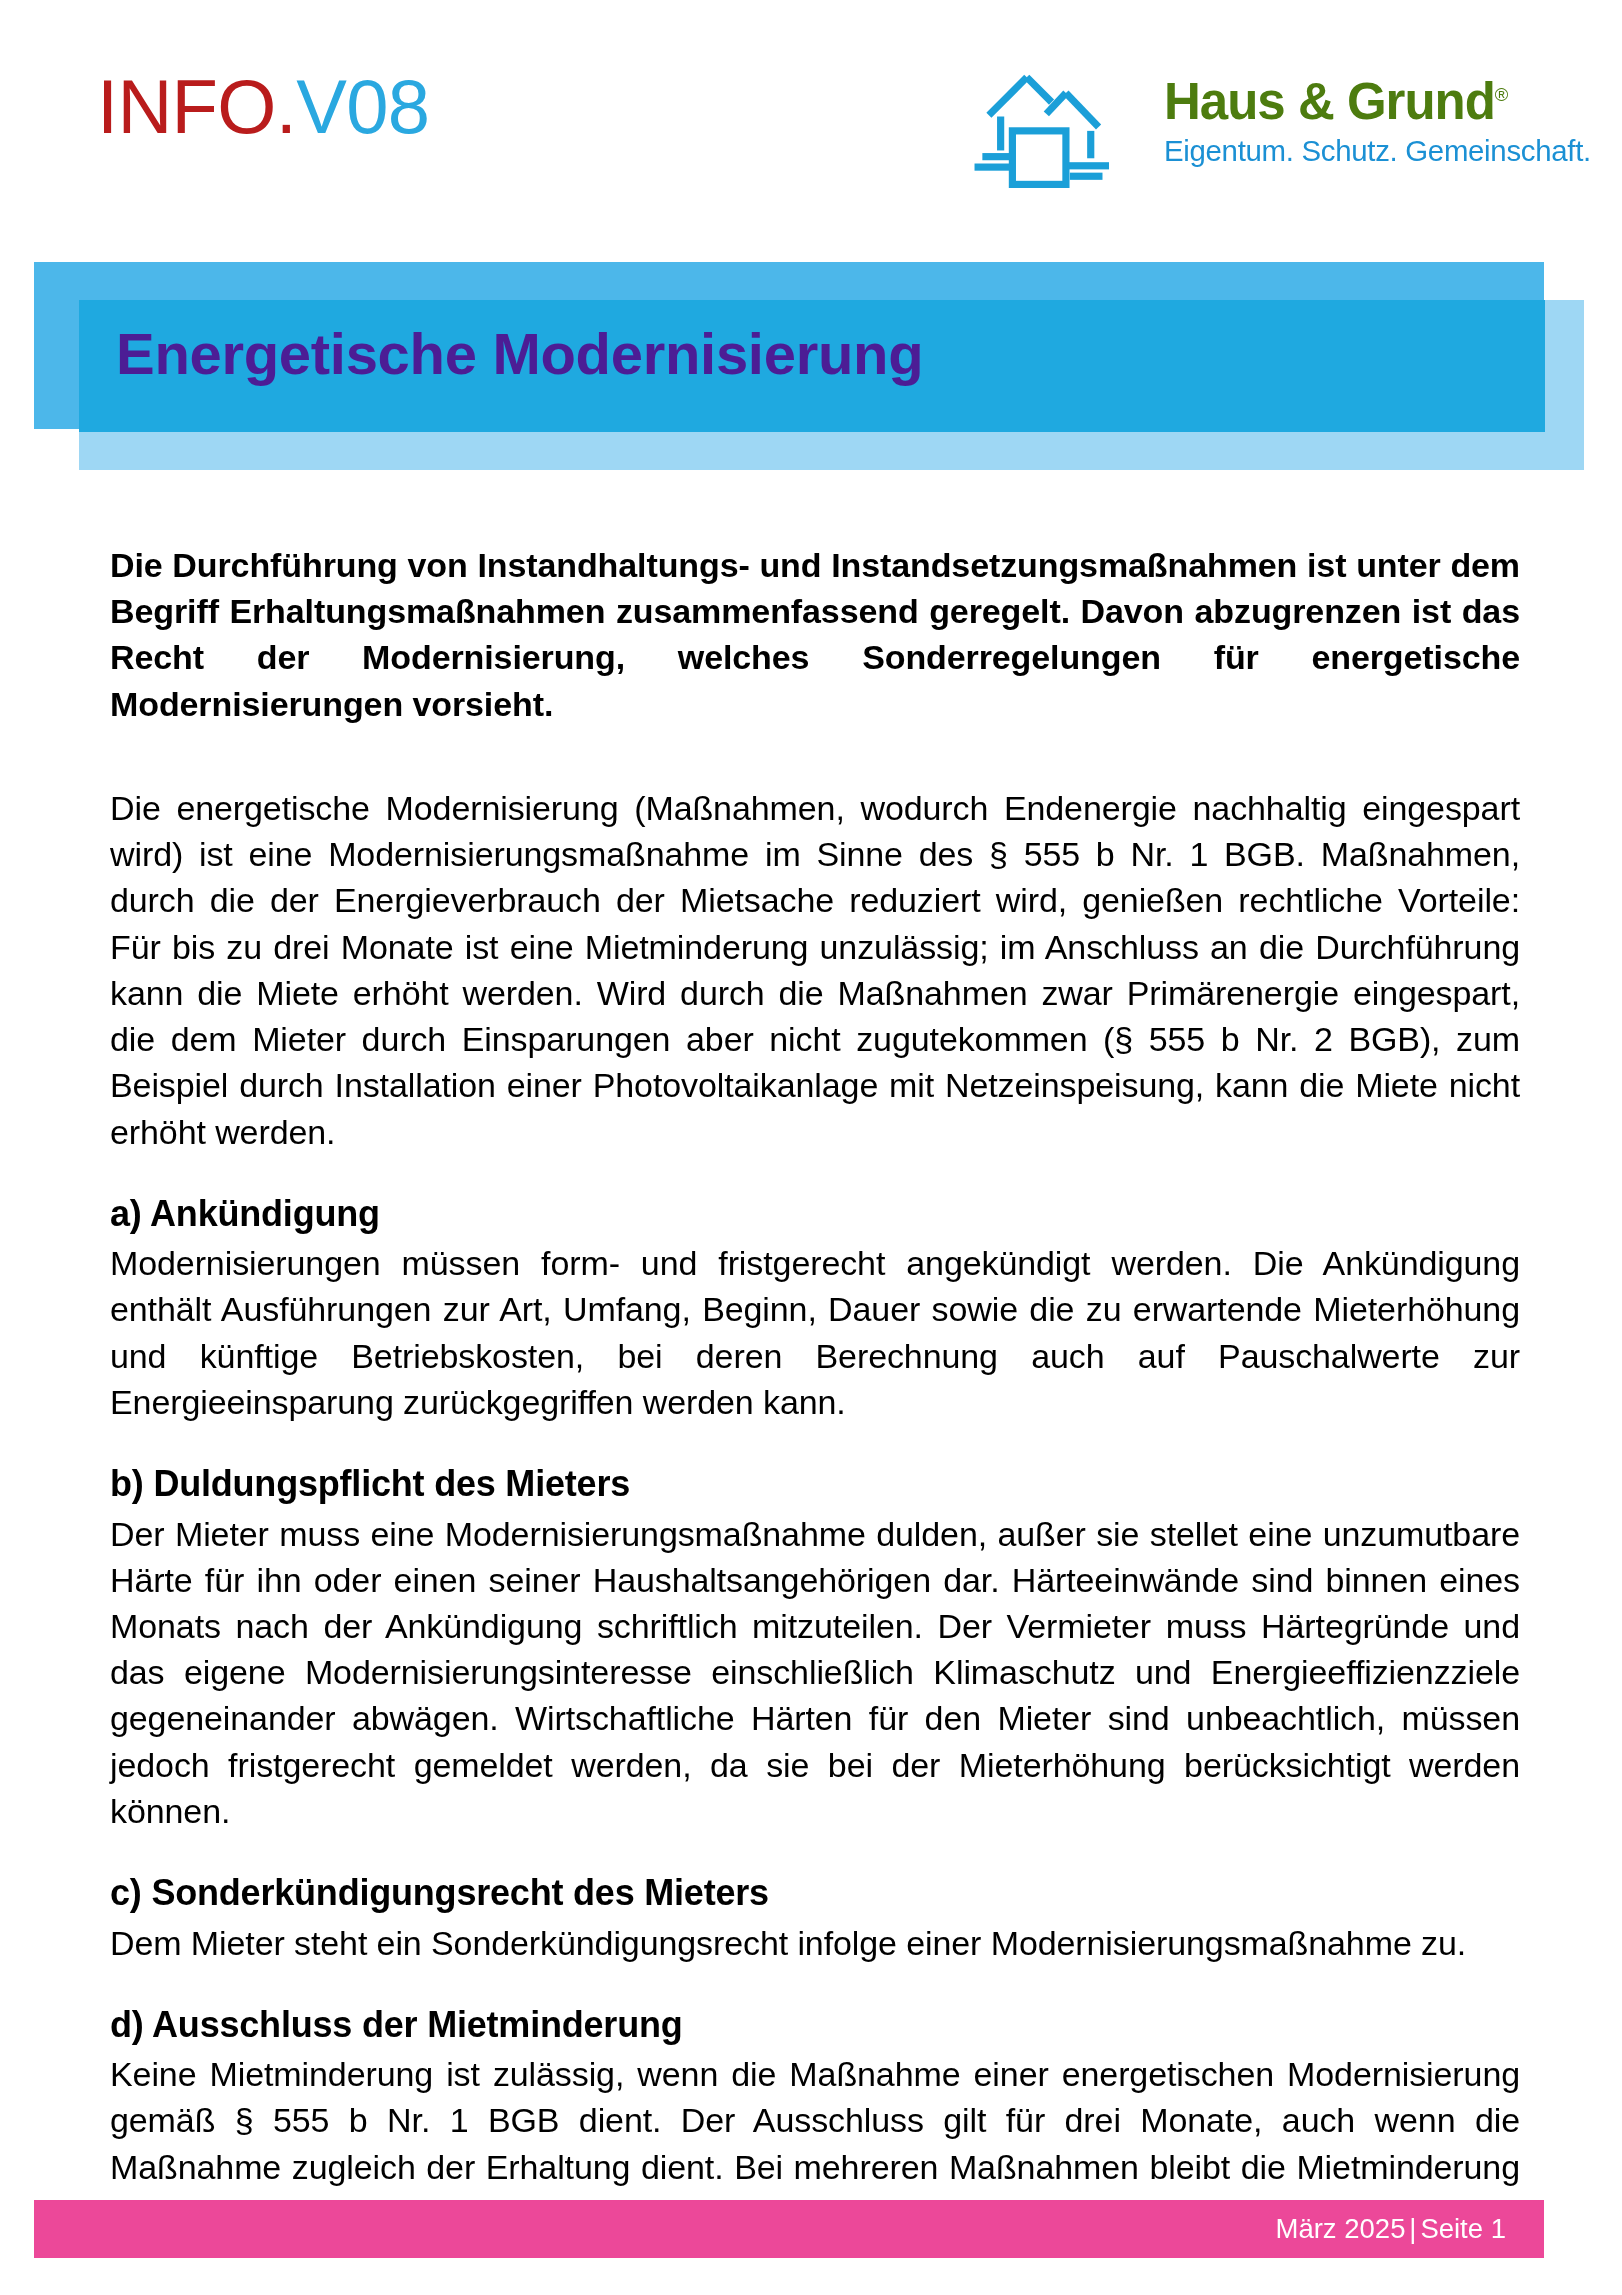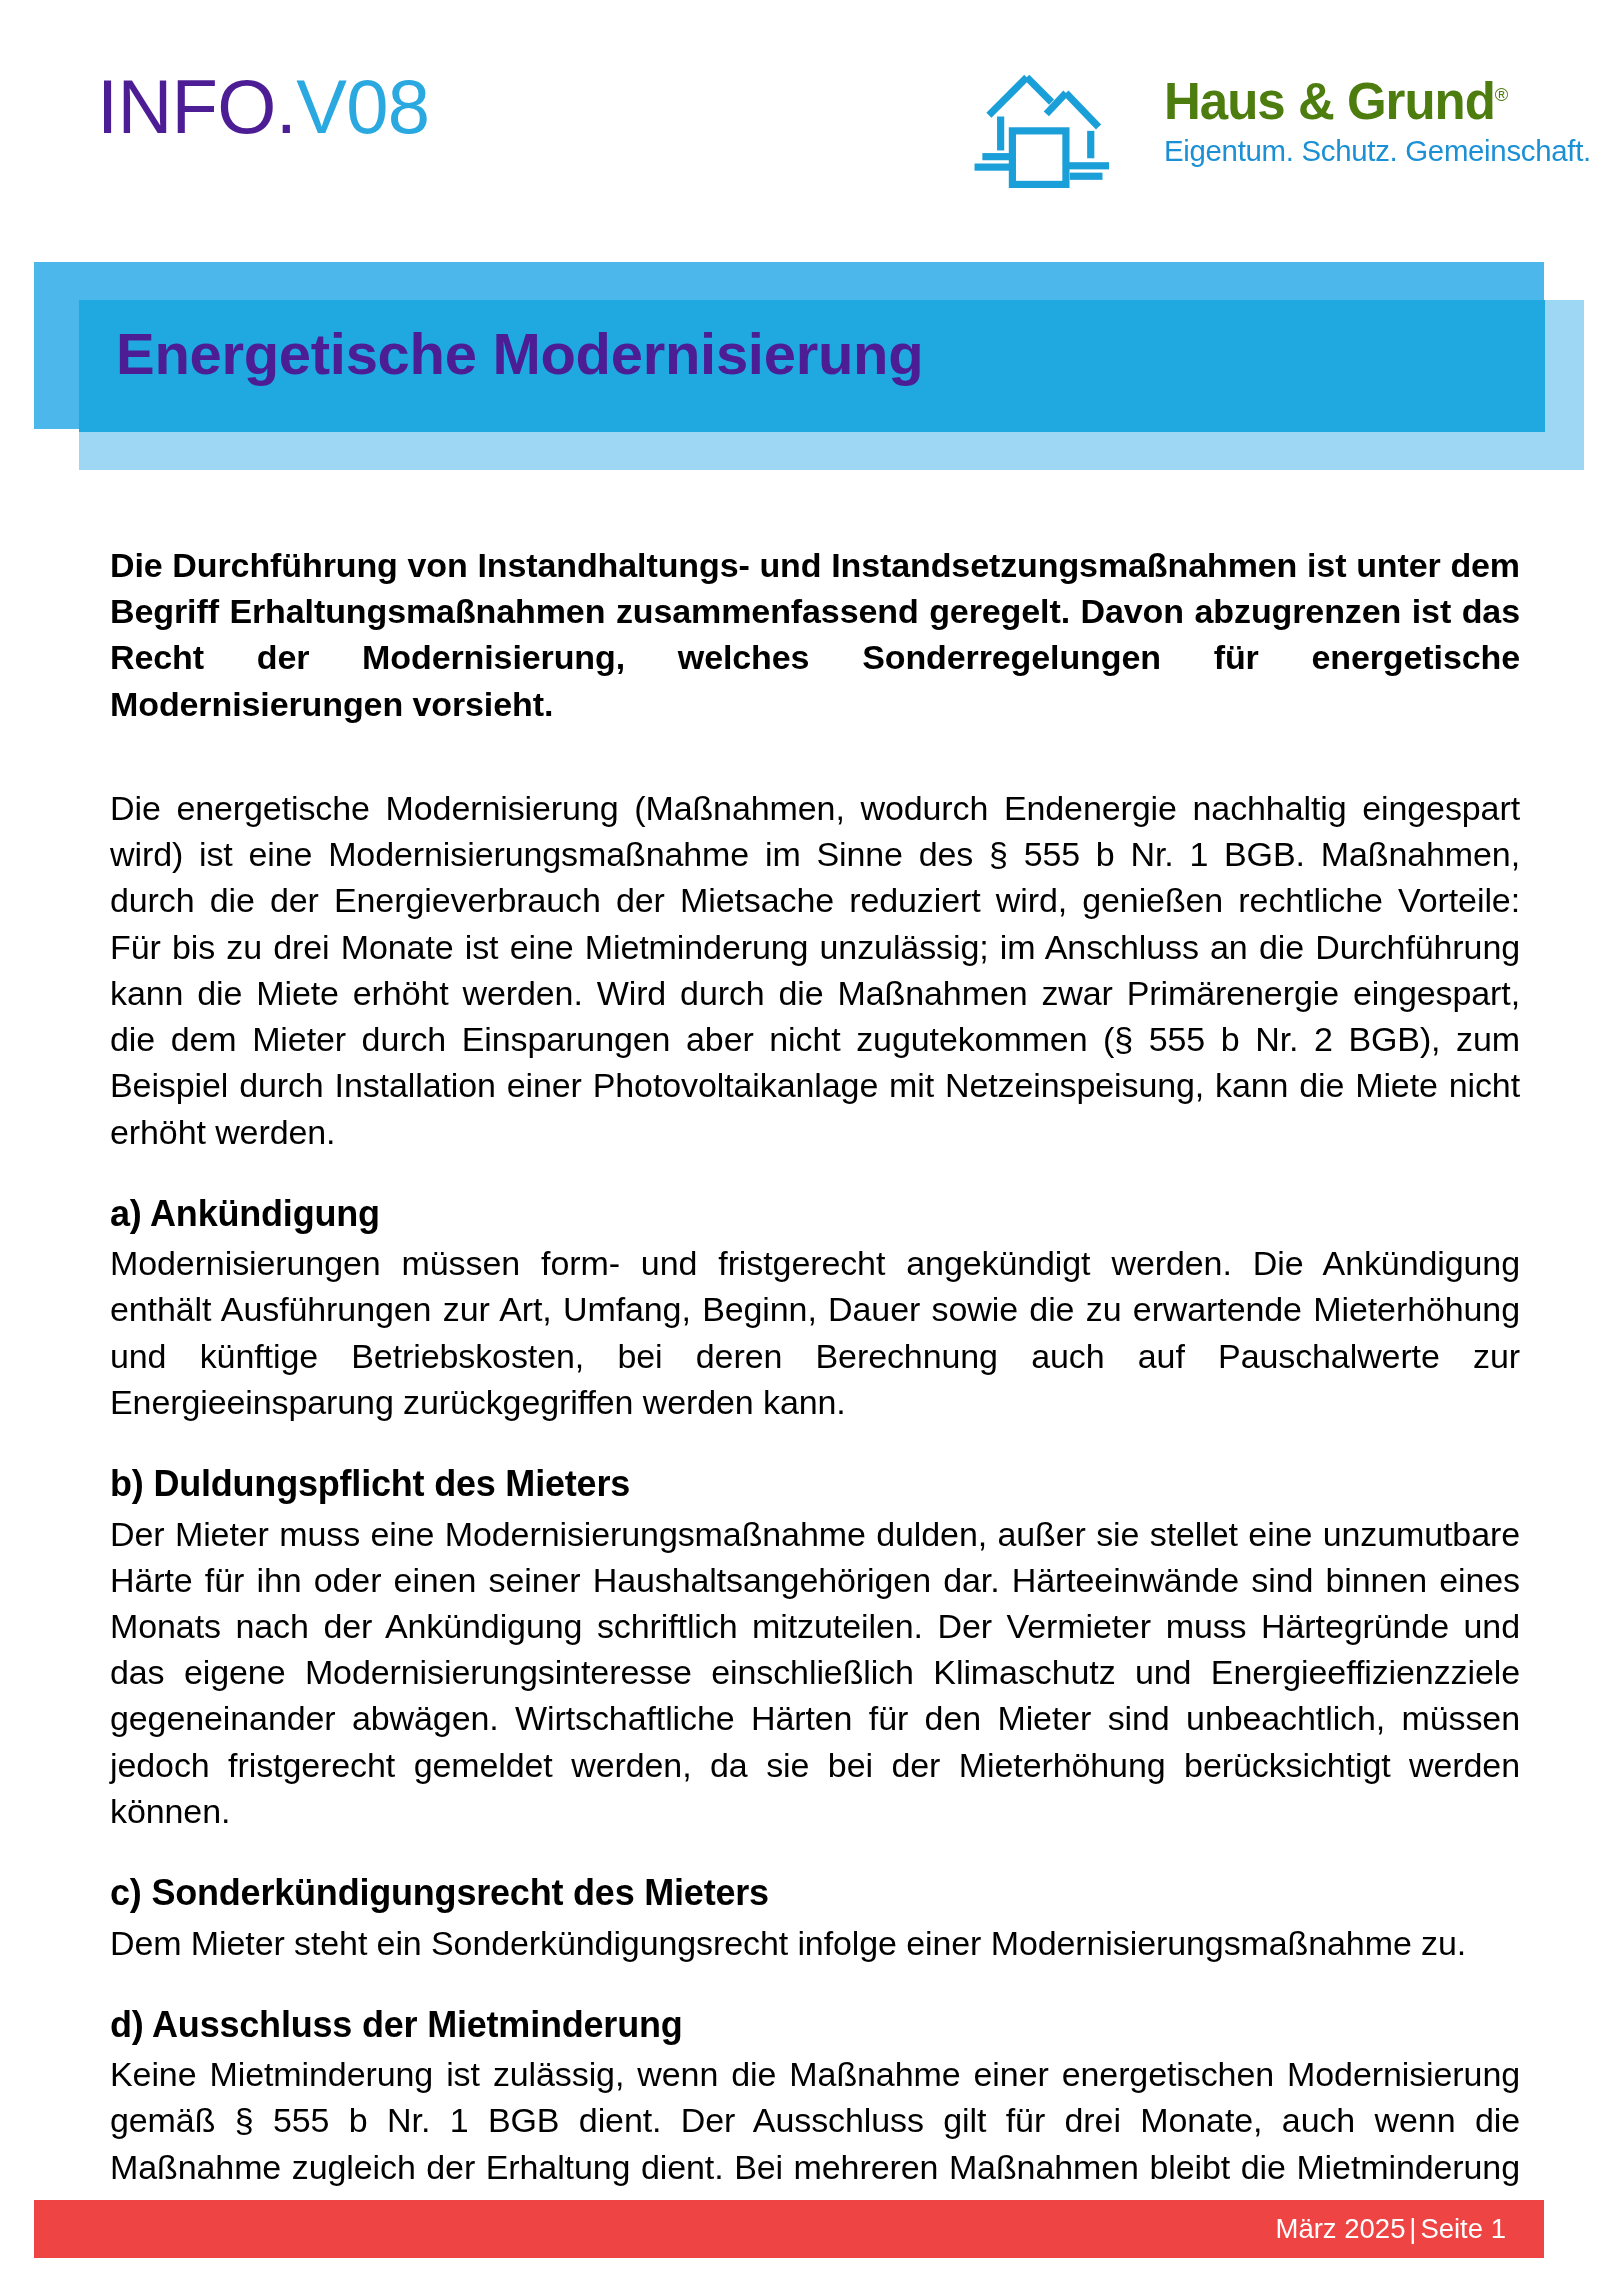--- a/index.html
+++ b/index.html
@@ -28,21 +28,21 @@
   .doc-title {
     position: absolute;
     left: 97px;
     top: 69px;
     font-size: 76px;
     font-weight: 400;
     letter-spacing: -0.7px;
     line-height: 1;
     white-space: nowrap;
   }
-  .doc-title .part-main { color: #4c1d95; }
+  .doc-title .part-main { color: #b91c1c; }
   .doc-title .part-accent { color: #2aa8e0; }
 
   
   .logo-block {
     position: absolute;
     left: 968px;
     top: 72px;
     width: 576px;
     height: 124px;
   }
@@ -177,21 +177,21 @@
   .sub-block { margin-top: 37px; }
   .sub-block:first-of-type { margin-top: 0; }
 
   
   .footer-bar {
     position: absolute;
     left: 34px;
     top: 2200px;
     width: 1510px;
     height: 58px;
-    background: #ef4444;
+    background: #ec4899;
   }
   .footer-text {
     position: absolute;
     right: 38px;
     top: 0;
     height: 58px;
     line-height: 58px;
     color: #ffffff;
     font-size: 27.5px;
     white-space: nowrap;

